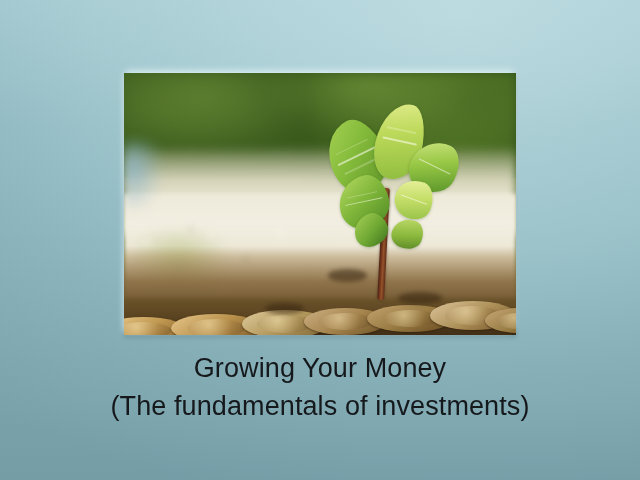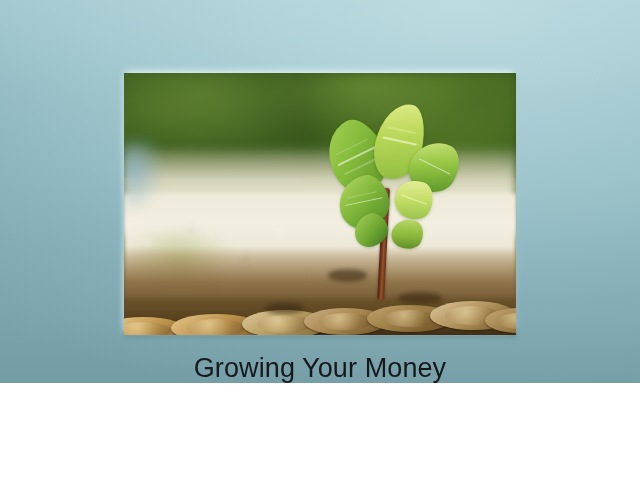--- a/index.html
+++ b/index.html
@@ -9,21 +9,21 @@
     background: #ffffff;
   }
   body {
     font-family: "Liberation Sans", sans-serif;
   }
 
   
   .slide {
     position: relative;
     width: 640px;
-    height: 383px;
+    height: 480px;
     overflow: hidden;
     
     background:
       radial-gradient(120% 105% at 72% 2%,
           #b7d6dc 0%,
           #abced5 22%,
           #9cc3ca 48%,
           #8bb4bd 72%,
           #7ea7b0 100%);
   }
@@ -331,15 +331,16 @@
         <div class="leaf" style="left:36%;top:58%;width:20%;height:14%;
                     background:linear-gradient(160deg,#c6de70 0%,#8ab83c 55%,#537f23 100%);
                     transform:rotate(22deg);"></div>
       </div>
 
     </div>
   </div>
 
   <div class="title-block">
     <div class="title-line">Growing Your Money</div>
+    <div class="title-line">(The fundamentals of investments)</div>
   </div>
 
 </div>
 
 </body></html>

